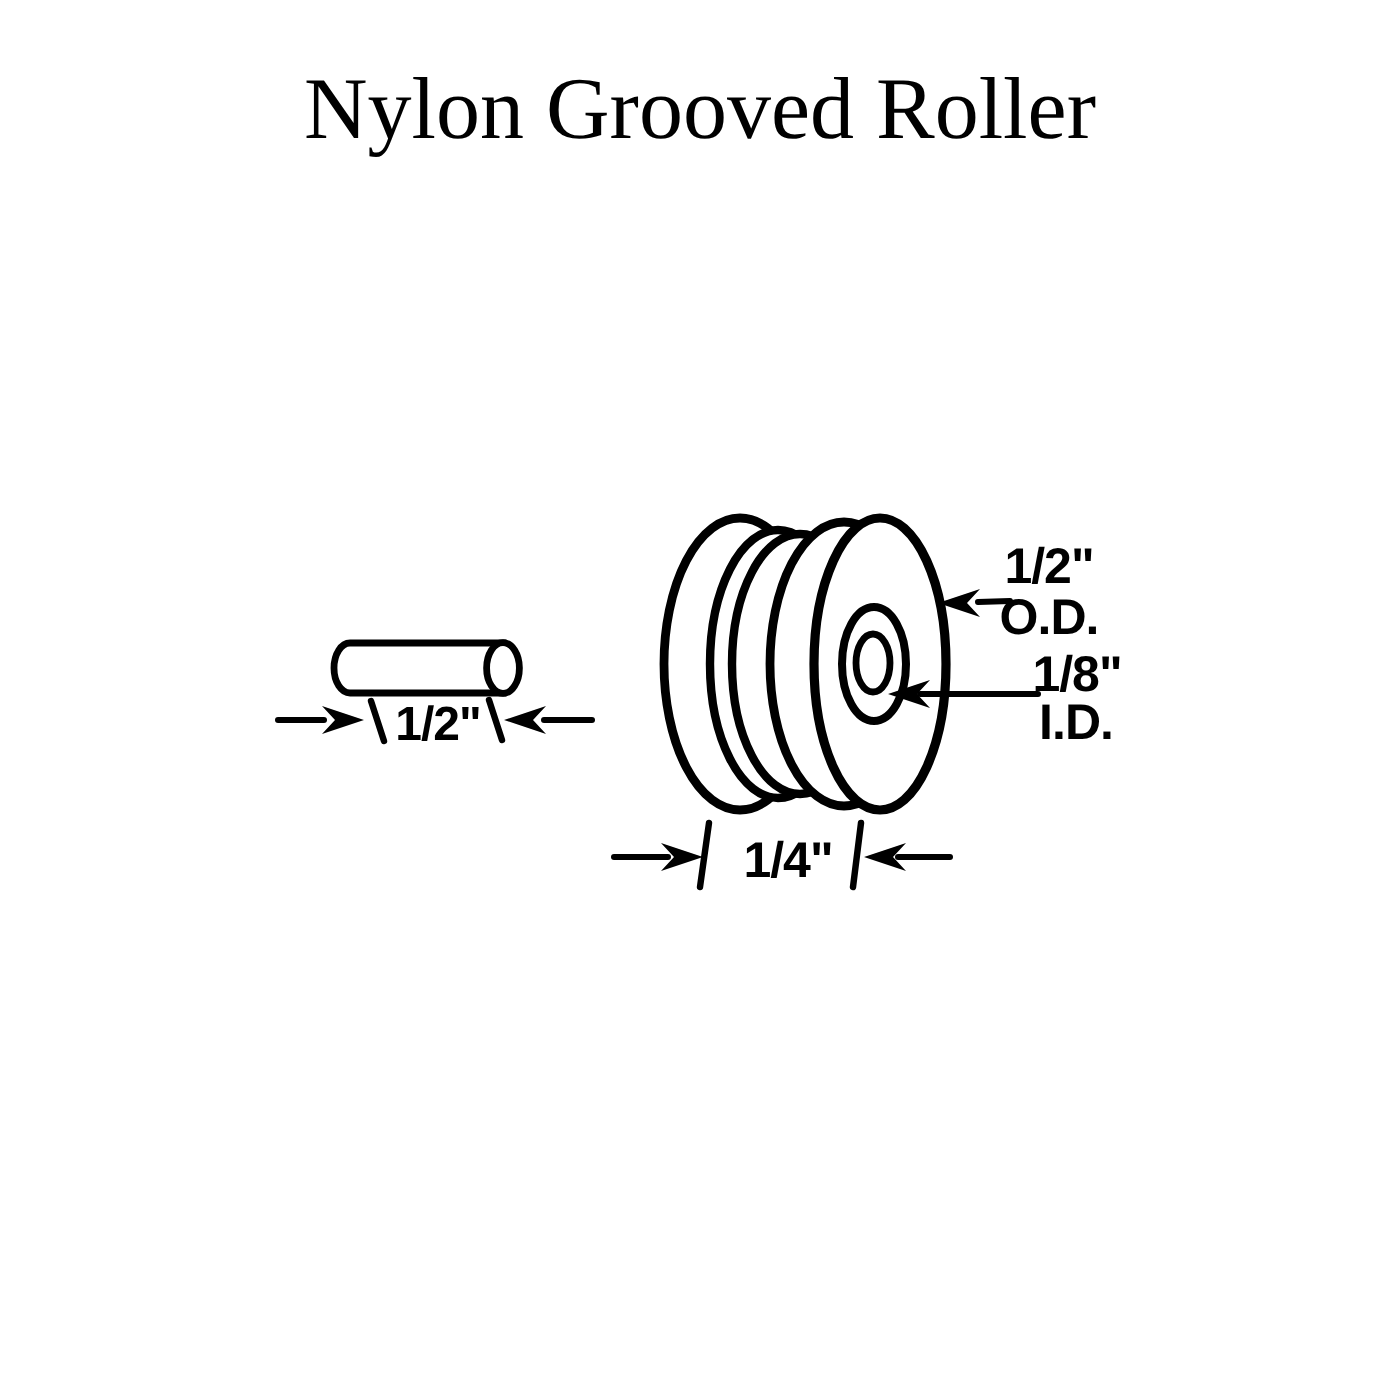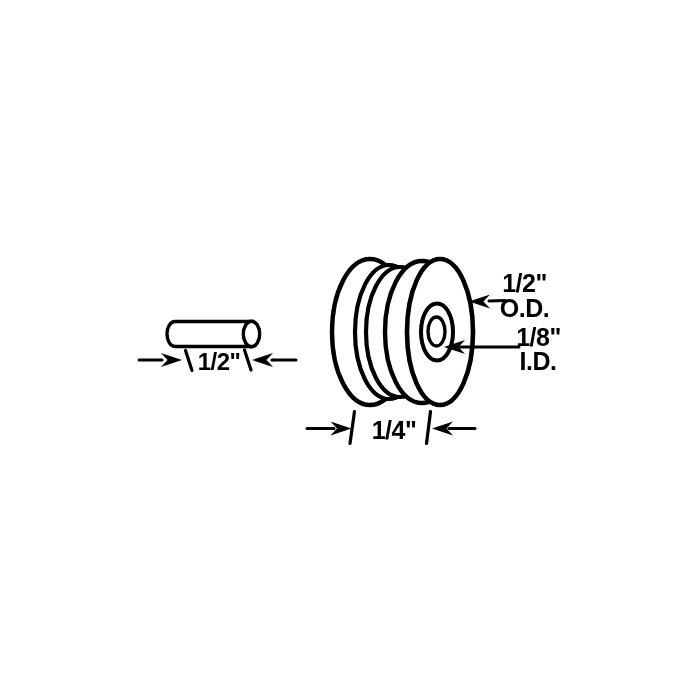--- a/index.html
+++ b/index.html
@@ -34,20 +34,21 @@
     letter-spacing:-0.5px;
     fill:#000000;
   }
   .dim-label-small{font-size:24px;}
 </style>
 </head>
 <body>
 
 <div id="canvas">
 
+  <div id="title">Nylon Grooved Roller</div>
 
   <svg width="700" height="700" viewBox="0 0 700 700">
 
     <g>
       <path class="outline" stroke-width="3.4" d="M 251.5 321.5 H 175 A 8 12.5 0 0 0 175 346.5 H 251.5 Z"></path>
       <ellipse class="outline" stroke-width="3.4" cx="251.5" cy="334" rx="8.2" ry="12.7"></ellipse>
     </g>
 
     <g>
       <line class="leader" x1="139" y1="360" x2="162" y2="360"></line>

